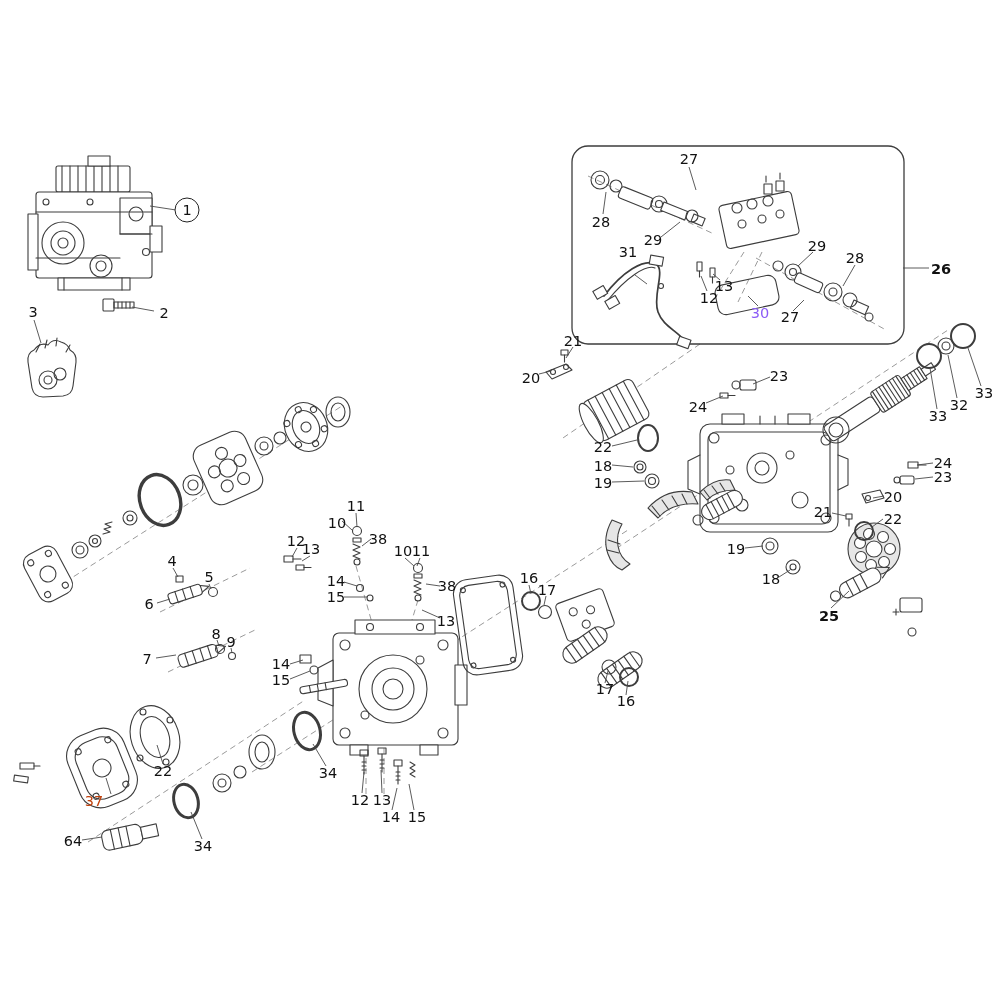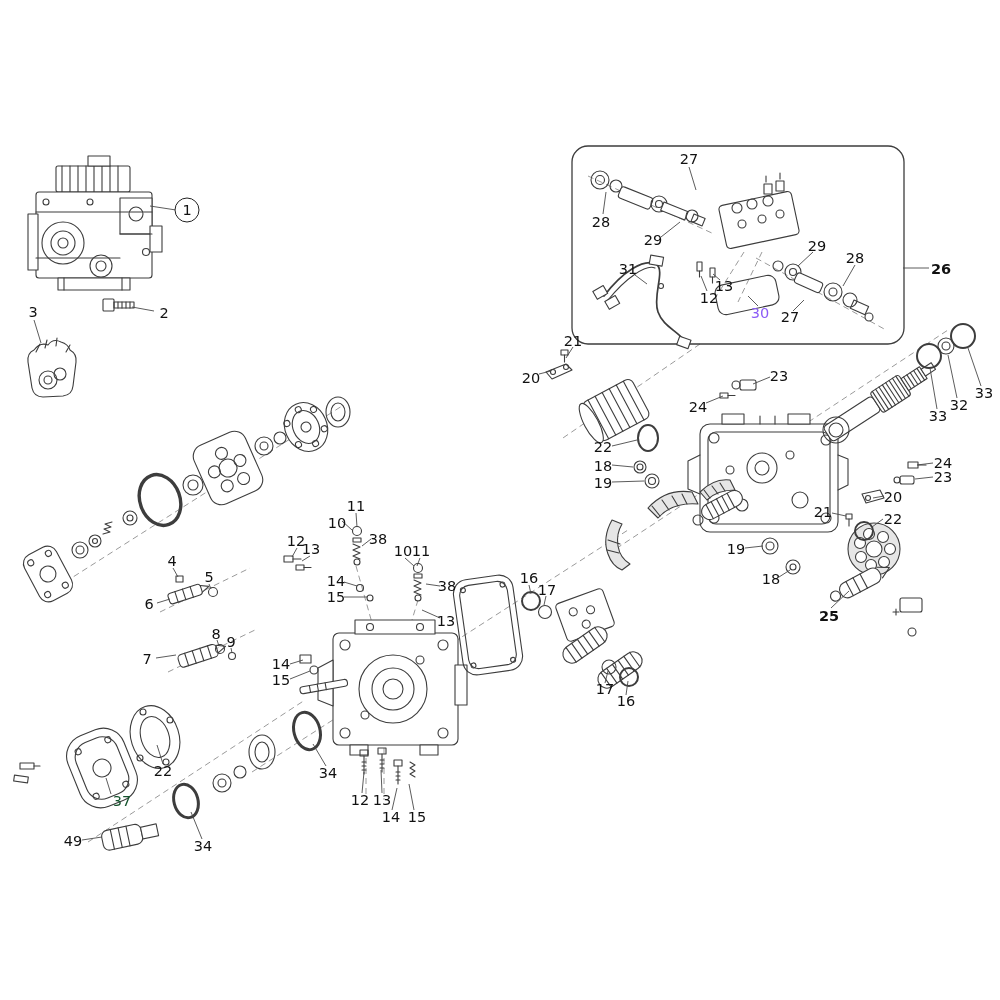--- a/index.html
+++ b/index.html
@@ -455,21 +455,21 @@
 <div class="labels-layer">
       <div class="part-label circled" style="left: 187px; top: 210px; color: rgb(17, 17, 17);">1</div>
       <div class="part-label" style="left: 164px; top: 313px; color: rgb(17, 17, 17);">2</div>
       <div class="part-label" style="left: 33px; top: 312px; color: rgb(17, 17, 17);">3</div>
       <div class="part-label" style="left: 689px; top: 159px; color: rgb(17, 17, 17);">27</div>
       <div class="part-label" style="left: 601px; top: 222px; color: rgb(17, 17, 17);">28</div>
       <div class="part-label" style="left: 653px; top: 240px; color: rgb(17, 17, 17);">29</div>
       <div class="part-label" style="left: 817px; top: 246px; color: rgb(17, 17, 17);">29</div>
       <div class="part-label" style="left: 855px; top: 258px; color: rgb(17, 17, 17);">28</div>
       <div class="part-label" style="left: 941px; top: 269px; color: rgb(17, 17, 17); font-weight: bold;">26</div>
-      <div class="part-label" style="left: 628px; top: 269px; color: rgb(17, 17, 17);">31</div>
+      <div class="part-label" style="left: 628px; top: 252px; color: rgb(17, 17, 17);">31</div>
       <div class="part-label" style="left: 724px; top: 286px; color: rgb(17, 17, 17);">13</div>
       <div class="part-label" style="left: 709px; top: 298px; color: rgb(17, 17, 17);">12</div>
       <div class="part-label" style="left: 760px; top: 313px; color: #8b5cf6;">30</div>
       <div class="part-label" style="left: 790px; top: 317px; color: rgb(17, 17, 17);">27</div>
       <div class="part-label" style="left: 573px; top: 341px; color: rgb(17, 17, 17);">21</div>
       <div class="part-label" style="left: 531px; top: 378px; color: rgb(17, 17, 17);">20</div>
       <div class="part-label" style="left: 779px; top: 376px; color: rgb(17, 17, 17);">23</div>
       <div class="part-label" style="left: 698px; top: 407px; color: rgb(17, 17, 17);">24</div>
       <div class="part-label" style="left: 984px; top: 393px; color: rgb(17, 17, 17);">33</div>
       <div class="part-label" style="left: 959px; top: 405px; color: rgb(17, 17, 17);">32</div>
@@ -502,23 +502,23 @@
       <div class="part-label" style="left: 209px; top: 577px; color: rgb(17, 17, 17);">5</div>
       <div class="part-label" style="left: 149px; top: 604px; color: rgb(17, 17, 17);">6</div>
       <div class="part-label" style="left: 216px; top: 634px; color: rgb(17, 17, 17);">8</div>
       <div class="part-label" style="left: 231px; top: 642px; color: rgb(17, 17, 17);">9</div>
       <div class="part-label" style="left: 147px; top: 659px; color: rgb(17, 17, 17);">7</div>
       <div class="part-label" style="left: 281px; top: 664px; color: rgb(17, 17, 17);">14</div>
       <div class="part-label" style="left: 281px; top: 680px; color: rgb(17, 17, 17);">15</div>
       <div class="part-label" style="left: 605px; top: 689px; color: rgb(17, 17, 17);">17</div>
       <div class="part-label" style="left: 626px; top: 701px; color: rgb(17, 17, 17);">16</div>
       <div class="part-label" style="left: 163px; top: 771px; color: rgb(17, 17, 17);">22</div>
-      <div class="part-label" style="left: 122px; top: 801px; color: #14532d;">37</div>
+      <div class="part-label" style="left: 94px; top: 801px; color: #c2410c;">37</div>
       <div class="part-label" style="left: 328px; top: 773px; color: rgb(17, 17, 17);">34</div>
-      <div class="part-label" style="left: 73px; top: 841px; color: rgb(17, 17, 17);">49</div>
+      <div class="part-label" style="left: 73px; top: 841px; color: rgb(17, 17, 17);">64</div>
       <div class="part-label" style="left: 203px; top: 846px; color: rgb(17, 17, 17);">34</div>
       <div class="part-label" style="left: 360px; top: 800px; color: rgb(17, 17, 17);">12</div>
       <div class="part-label" style="left: 382px; top: 800px; color: rgb(17, 17, 17);">13</div>
       <div class="part-label" style="left: 391px; top: 817px; color: rgb(17, 17, 17);">14</div>
       <div class="part-label" style="left: 417px; top: 817px; color: rgb(17, 17, 17);">15</div>
     </div>
 
 </div>
 
 </body></html>

